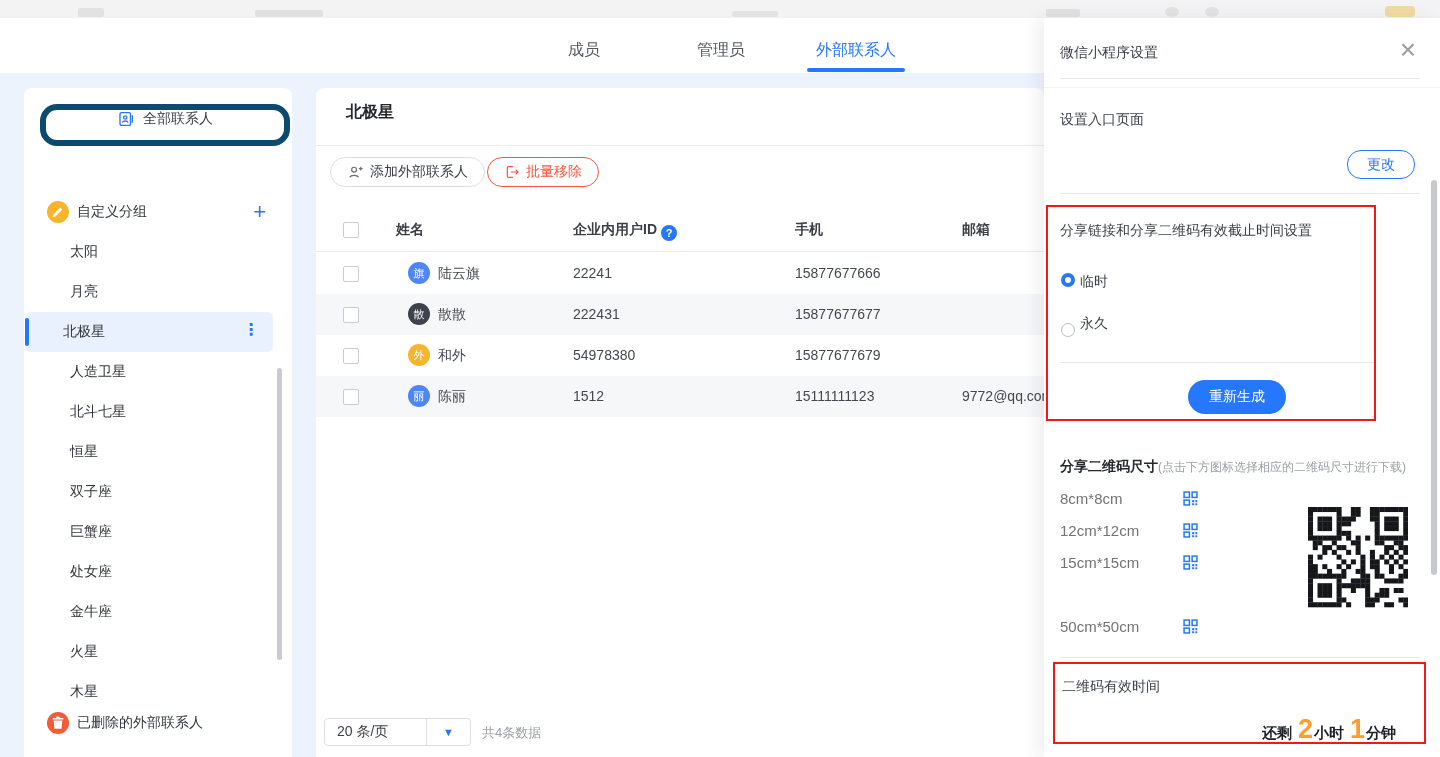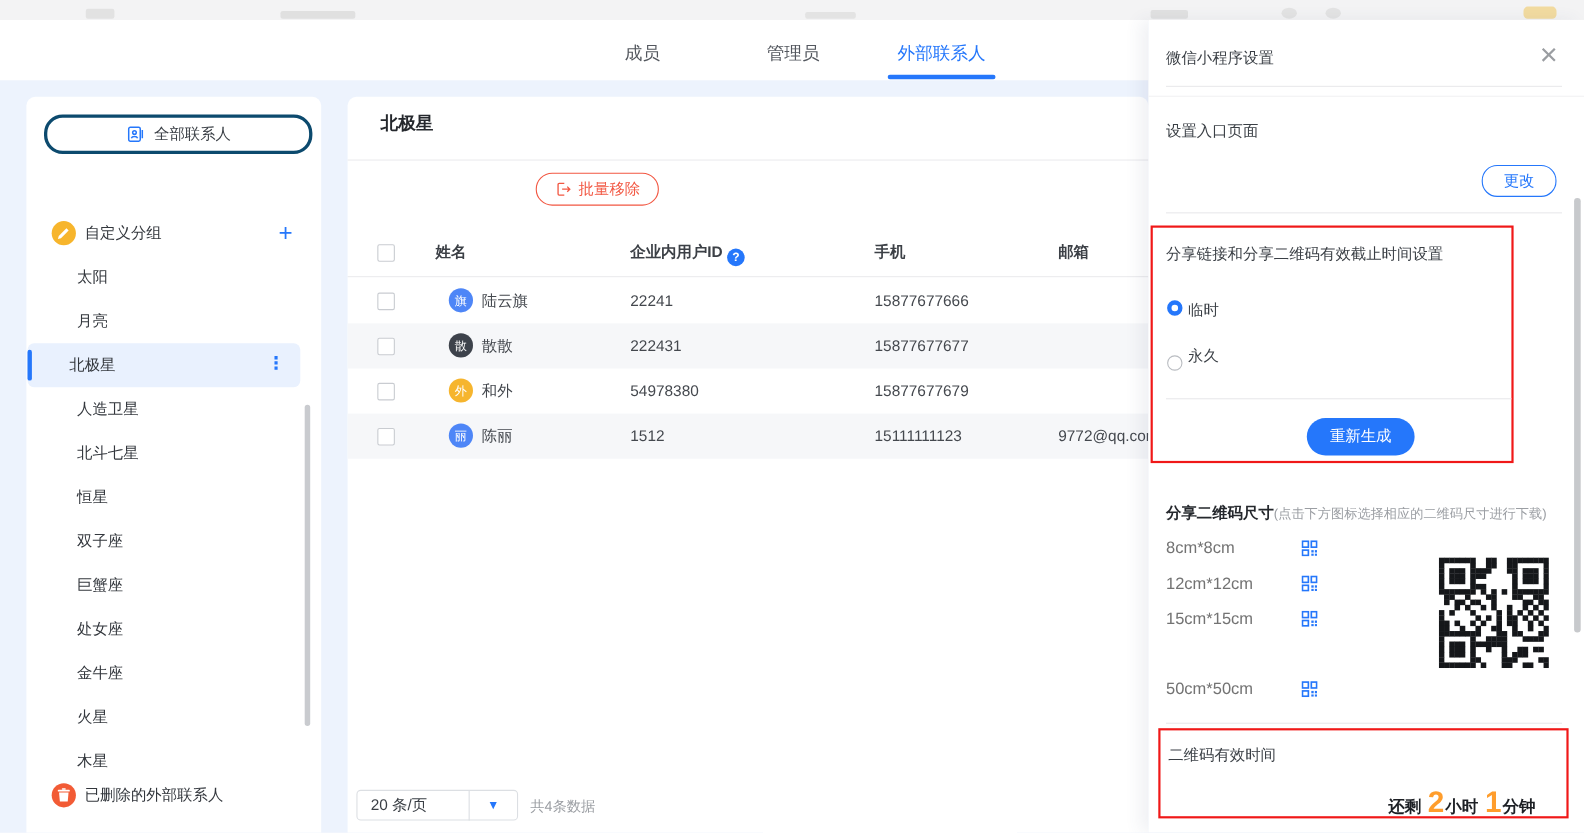--- a/index.html
+++ b/index.html
@@ -8,22 +8,22 @@
   .card{position:absolute;background:#fff;border-radius:8px 8px 0 0;}
   
   .topstrip{position:absolute;left:0;top:0;width:1440px;height:18px;background:#f3f3f4;border-bottom:1px solid #ececec;}
   .remnant{position:absolute;border-radius:2px;}
   
   .tabbar{position:absolute;left:0;top:18px;width:1044px;height:55px;background:#fff;}
   .tab{position:absolute;top:20px;height:24px;line-height:24px;text-align:center;font-size:16px;color:#53575e;cursor:pointer;}
   .tab.active{color:#2577fb;}
   .tabline{position:absolute;top:50px;height:4px;border-radius:2px;background:#2577fb;}
   
-  .pill{position:absolute;left:16px;top:16px;width:238px;height:30px;border:3px solid #0c4a6e;border-radius:17px;
-        display:flex;align-items:center;justify-content:center;gap:8px;font-size:14px;color:#3a3f45;background:#fff;}
+  .pill{position:absolute;left:16px;top:16px;width:238px;height:30px;border:6px solid #0c4a6e;border-radius:17px;
+        display:flex;align-items:flex-start;justify-content:center;gap:8px;font-size:14px;color:#3a3f45;background:#fff;}
   .grow{position:absolute;left:0;width:268px;height:40px;display:flex;align-items:center;}
   .gicon{width:22px;height:22px;border-radius:50%;margin-left:23px;flex:0 0 22px;}
   .glabel{margin-left:8px;color:#33373d;}
   .sgroup{position:absolute;left:8px;width:252px;height:40px;display:flex;align-items:center;border-radius:6px;}
   .sgroup .lab{margin-left:38px;color:#33373d;}
   .sgroup.sel{background:#e9f1fe;}
   .selbar{position:absolute;left:0;top:6px;width:4px;height:28px;border-radius:2px;background:#2577fb;}
   .kebab{position:absolute;right:14px;top:8px;color:#2577fb;font-size:16px;font-weight:bold;letter-spacing:0;}
   .plus{position:absolute;right:26px;top:6px;color:#2577fb;font-size:22px;font-weight:400;line-height:28px;}
   .sb-scroll{position:absolute;left:253px;width:5px;border-radius:3px;background:#c9cbcf;}
@@ -171,20 +171,28 @@
       <span class="glabel">已删除的外部联系人</span>
     </div>
 
     <div class="sb-scroll" style="top:280px;height:292px;"></div>
   </div>
 
   <div class="card" style="left:316px;top:88px;width:728px;height:669px;">
     <div class="mtitle">北极星</div>
     <div class="mdivider"></div>
 
+    <div class="btn-outline" style="left:14px;top:69px;">
+      <svg width="17" height="17" viewBox="0 0 24 24" fill="none" stroke="#6b7075" stroke-width="1.7">
+        <circle cx="10" cy="8" r="3.4"></circle>
+          <path d="M4 19c1-3.8 11-3.8 12 0"></path>
+          <path d="M16.8 6.5h5.2M19.4 3.9v5.2"></path>
+      </svg>
+      <span>添加外部联系人</span>
+    </div>
     <div class="btn-outline btn-danger" style="left:171px;top:69px;">
       <svg width="16" height="16" viewBox="0 0 24 24" fill="none" stroke="#f25742" stroke-width="1.8">
         <path d="M13.5 4H6.5A1.5 1.5 0 0 0 5 5.5v13A1.5 1.5 0 0 0 6.5 20h7"></path>
           <path d="M10.5 12H21M17.5 8.5 21 12l-3.5 3.5"></path>
       </svg>
       <span>批量移除</span>
     </div>
 
     <div class="row" style="top:120px;height:43px;border-bottom:1px solid #ececee;">
       <div class="checkbox" style="left:27px;top:14px;"></div>

